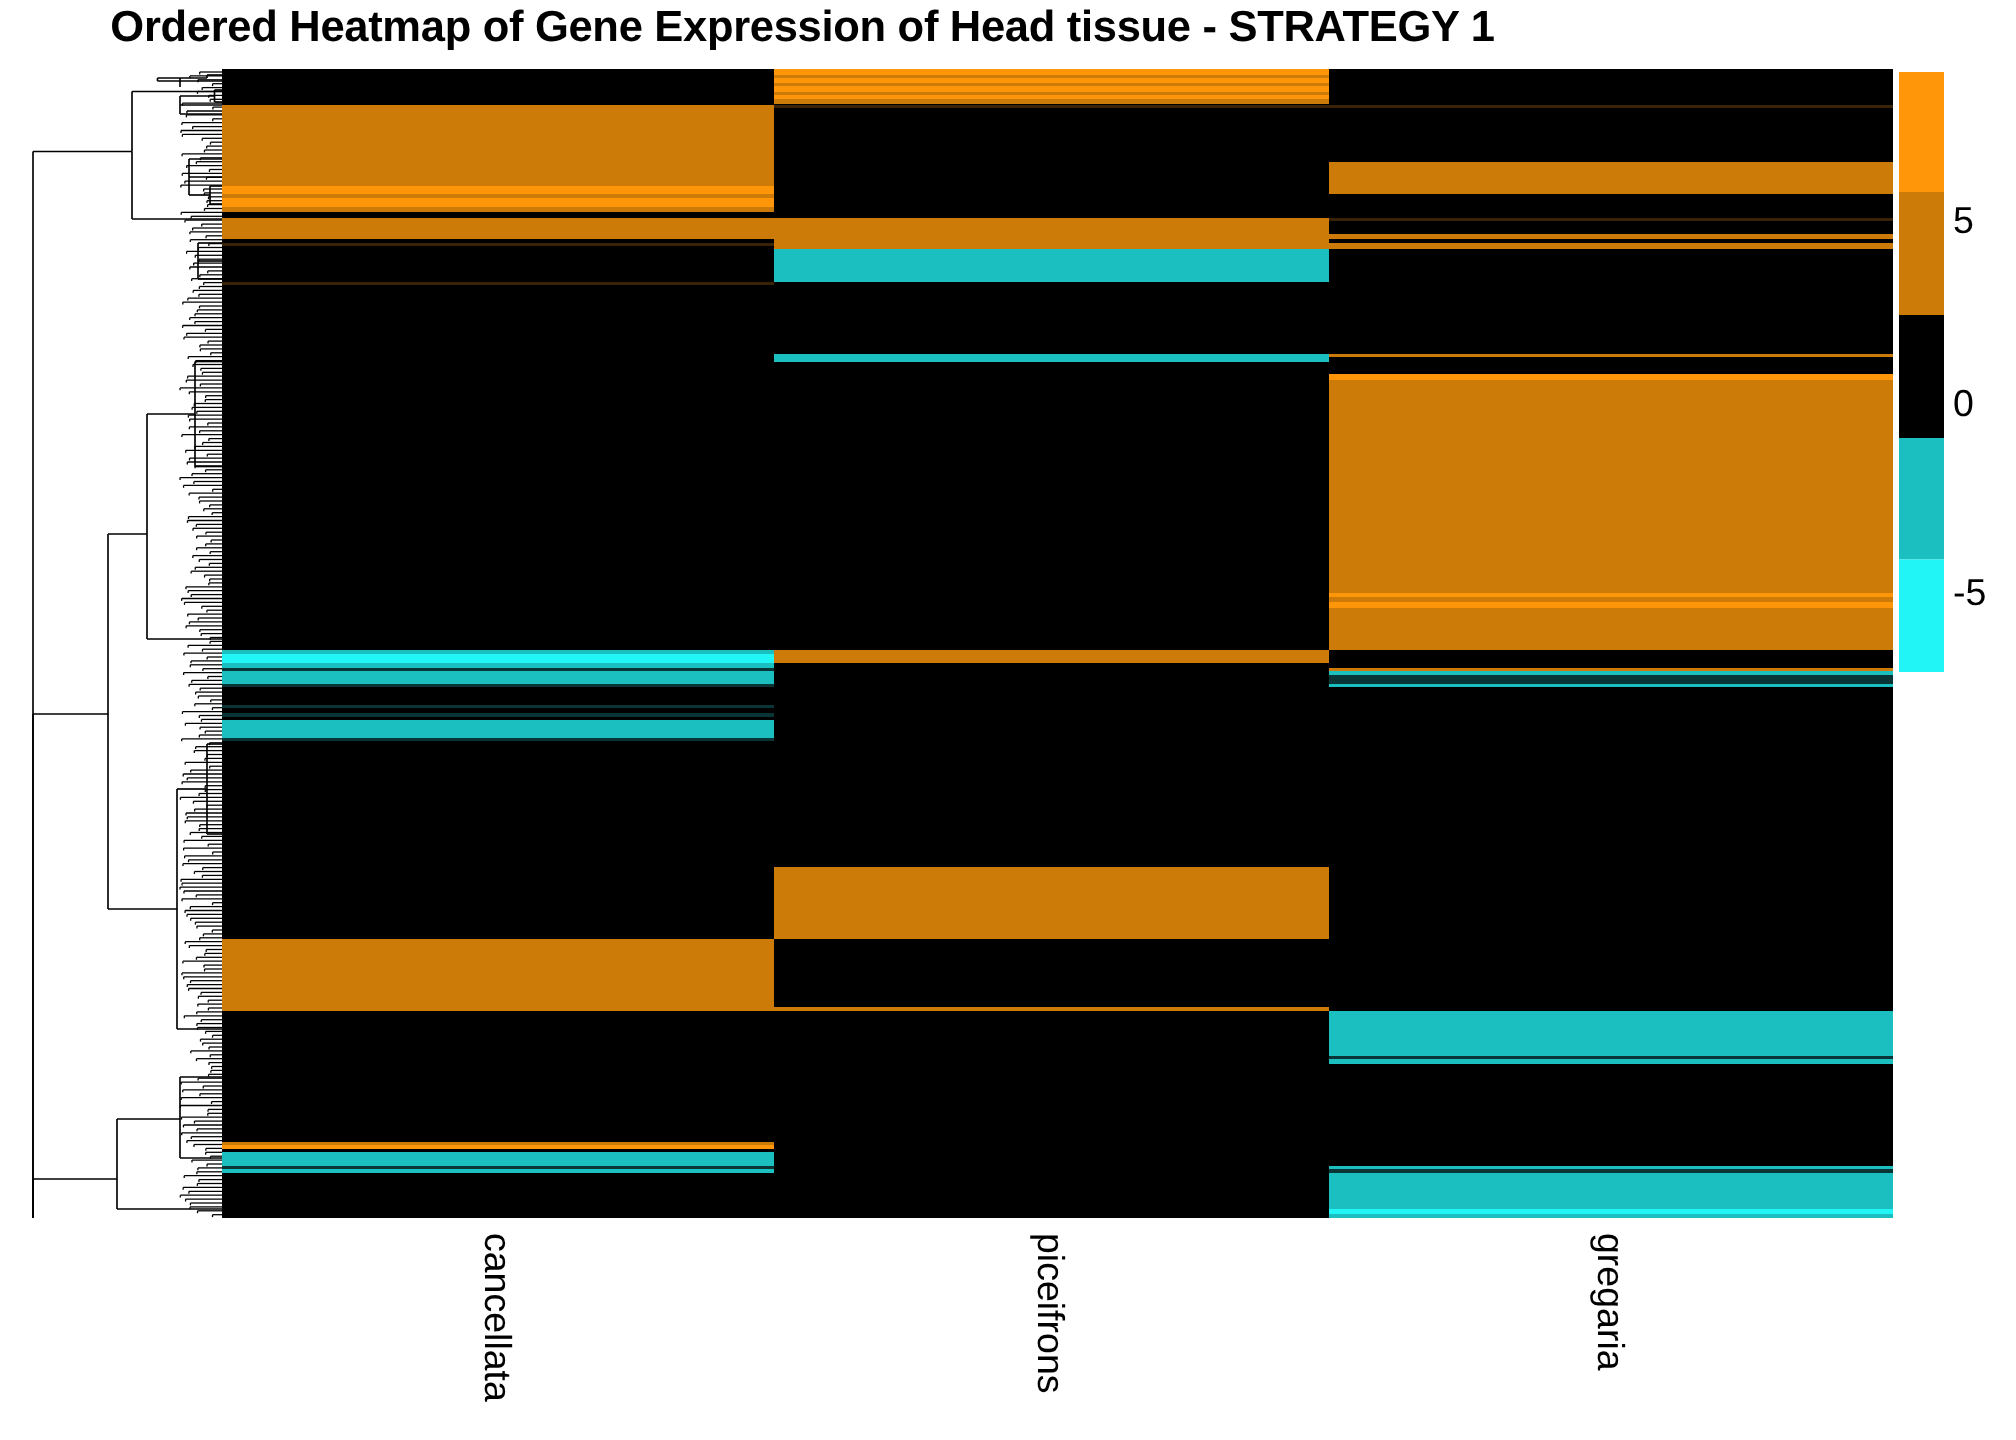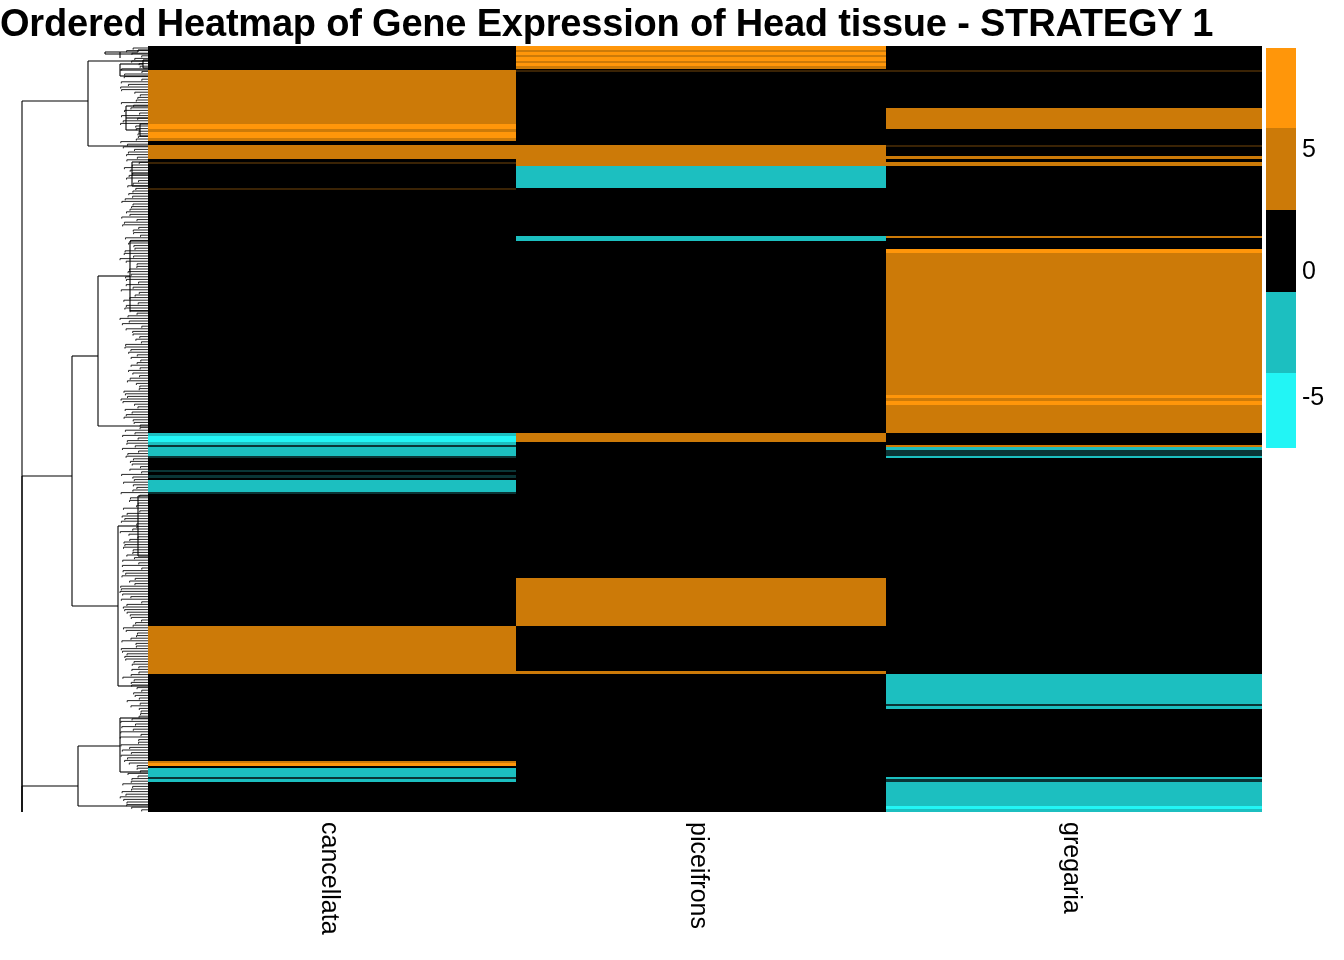--- a/index.html
+++ b/index.html
@@ -7,21 +7,21 @@
   body{width:1344px;height:960px;position:relative;overflow:hidden;
        font-family:"Liberation Sans", sans-serif;}
 
   #plot{position:absolute;left:0;top:0;width:1344px;height:960px;}
 
   #title{
     position:absolute;left:0;top:2px;width:1070px;
     text-align:center;
     font-family:"Liberation Sans", sans-serif;
     font-weight:bold;
-    font-size:38px;
+    font-size:29px;
     letter-spacing:-0.2px;
     color:#000;
     white-space:nowrap;
   }
 
   
   #dendro{position:absolute;left:0px;top:46px;width:148px;height:766px;}
   #dendro svg{display:block;width:148px;height:766px;}
 
   

